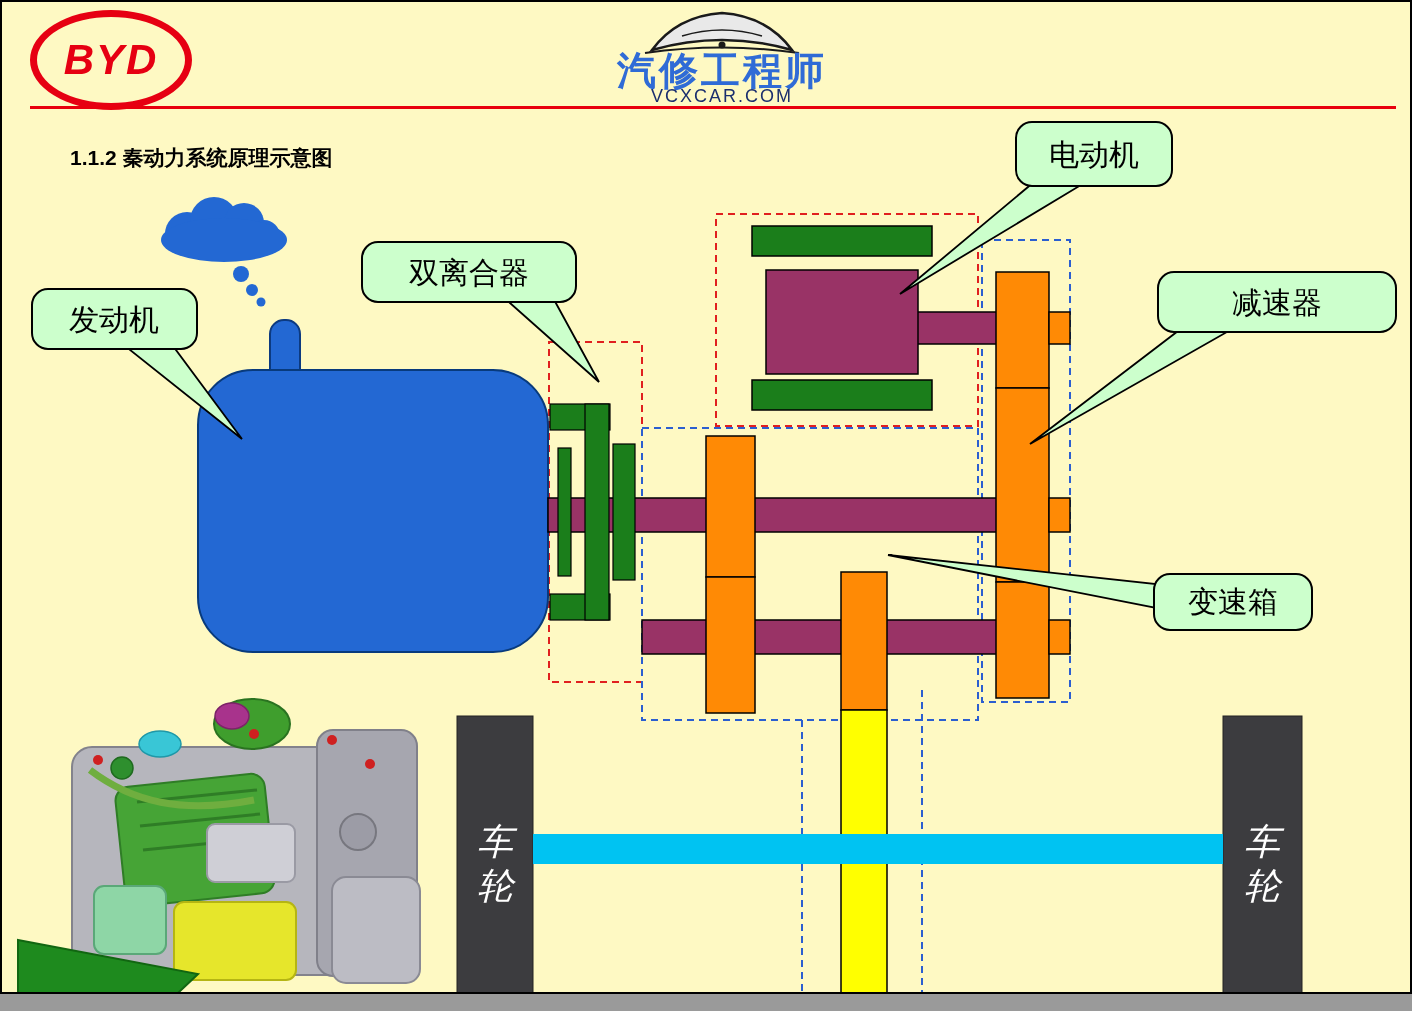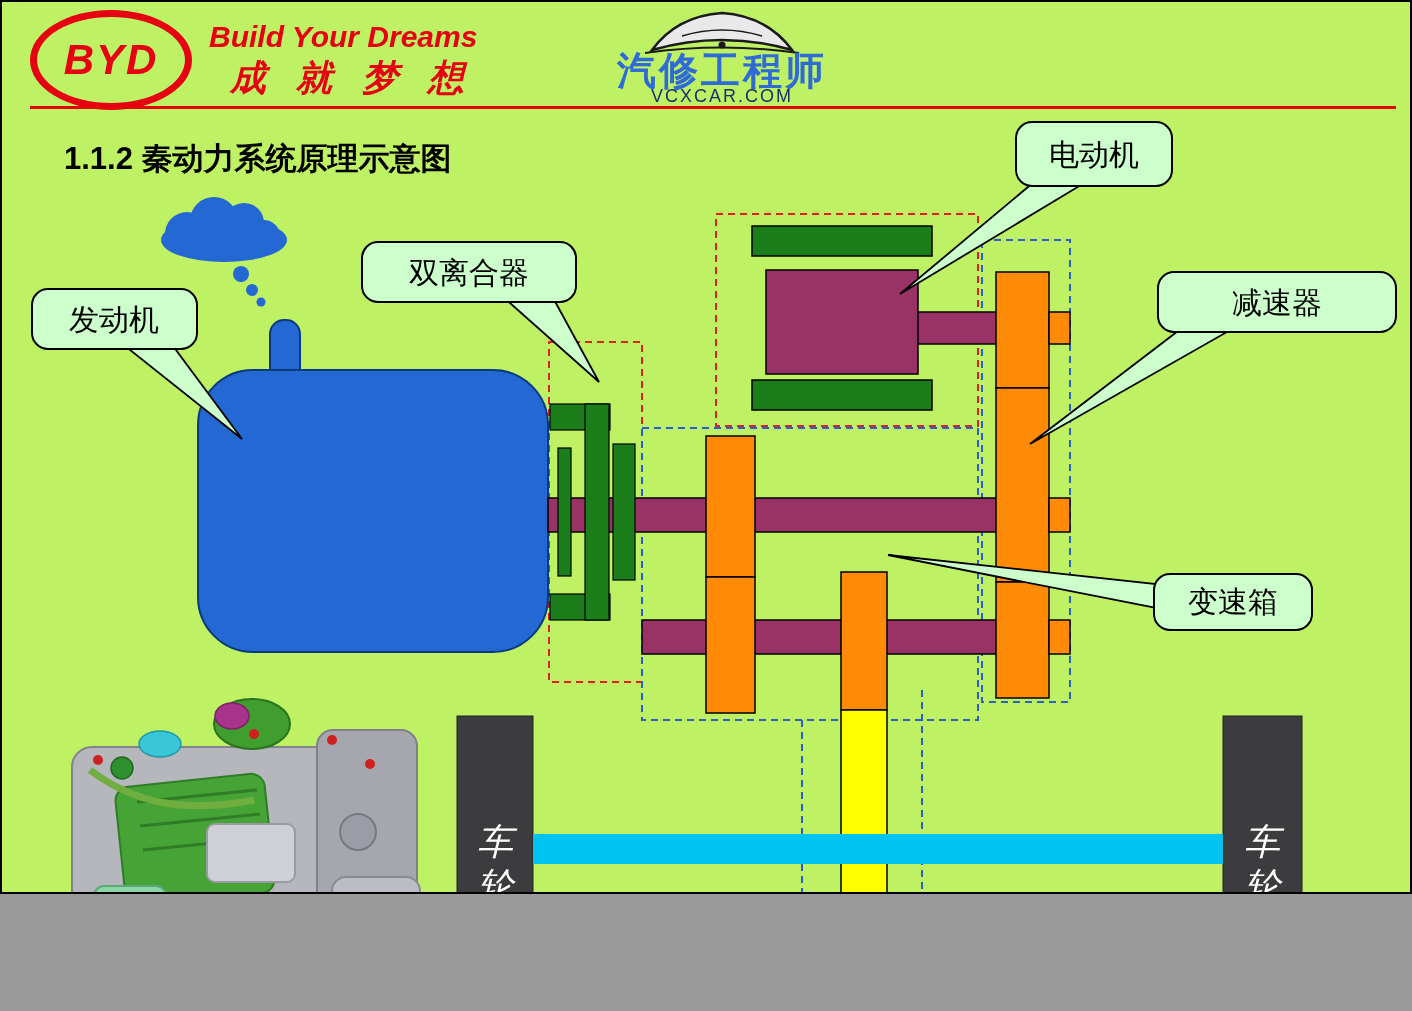--- a/index.html
+++ b/index.html
@@ -1,18 +1,18 @@
 <!DOCTYPE html>
 <html><head>
 <meta charset="utf-8">
 <style>
   html,body { margin:0; padding:0; background:#9a9a9a; }
   .page {
-    position:relative; width:1412px; height:894px;
-    background:#bef264; border:2px solid #000; box-sizing:border-box;
+    position:relative; width:1412px; height:994px;
+    background:#fef9c3; border:2px solid #000; box-sizing:border-box;
     overflow:hidden; font-family:"Liberation Sans", sans-serif;
   }
   
   .byd-logo {
     position:absolute; left:28px; top:8px; width:148px; height:86px;
     border:7px solid #e60012; border-radius:50%;
     display:flex; align-items:center; justify-content:center;
   }
   .byd-logo span {
     color:#e60012; font-weight:900; font-size:42px; font-style:italic;
@@ -37,41 +37,39 @@
   }
   .brand-site {
     color:#1b2f6e; font-size:18px; font-weight:400; letter-spacing:2px;
     line-height:20px;
   }
   .red-line {
     position:absolute; left:28px; right:14px; top:104px; height:3px;
     background:#e8000d;
   }
   .title {
-    position:absolute; left:62px; top:136px; margin:0;
-    font-size:31px; font-weight:700; color:#000;
+    position:absolute; left:62px; top:136px; margin:6px;
+    font-size:21px; font-weight:700; color:#000;
   }
   svg.diagram { position:absolute; left:0; top:0; }
   svg text { font-family:"Liberation Sans", sans-serif; }
   svg text.callout-text { font-size:30px; fill:#000; text-anchor:middle; }
   svg text.wheel-text {
     font-size:36px; fill:#fff; text-anchor:middle; font-style:italic;
     font-family:"Liberation Serif", serif;
   }
 </style>
 </head>
 <body>
 
 <div class="page">
 
   <div class="byd-logo">
     <span>BYD</span>
   </div>
-  <div class="slogan-en">Build Your Dreams</div>
-  <div class="slogan-cn">成就梦想</div>
 
   <div class="center-brand">
     <svg class="car-icon" width="170" height="50" viewBox="0 0 170 50">
       <path d="M15 44 Q40 10 85 7 Q130 10 155 44 Q120 34 85 34 Q50 34 15 44 Z" fill="#e9e9e9" stroke="#1a1a1a" stroke-width="2.5"></path>
       <path d="M45 30 Q85 18 125 30 Q105 24 85 24 Q65 24 45 30 Z" fill="#ffffff" stroke="#1a1a1a" stroke-width="1.5"></path>
       <circle cx="85" cy="39" r="3.5" fill="#1a1a1a"></circle>
       <path d="M8 47 Q85 36 162 47" fill="none" stroke="#1a1a1a" stroke-width="2"></path>
     </svg>
     <div class="brand-title">汽修工程师</div>
     <div class="brand-site">VCXCAR.COM</div>

